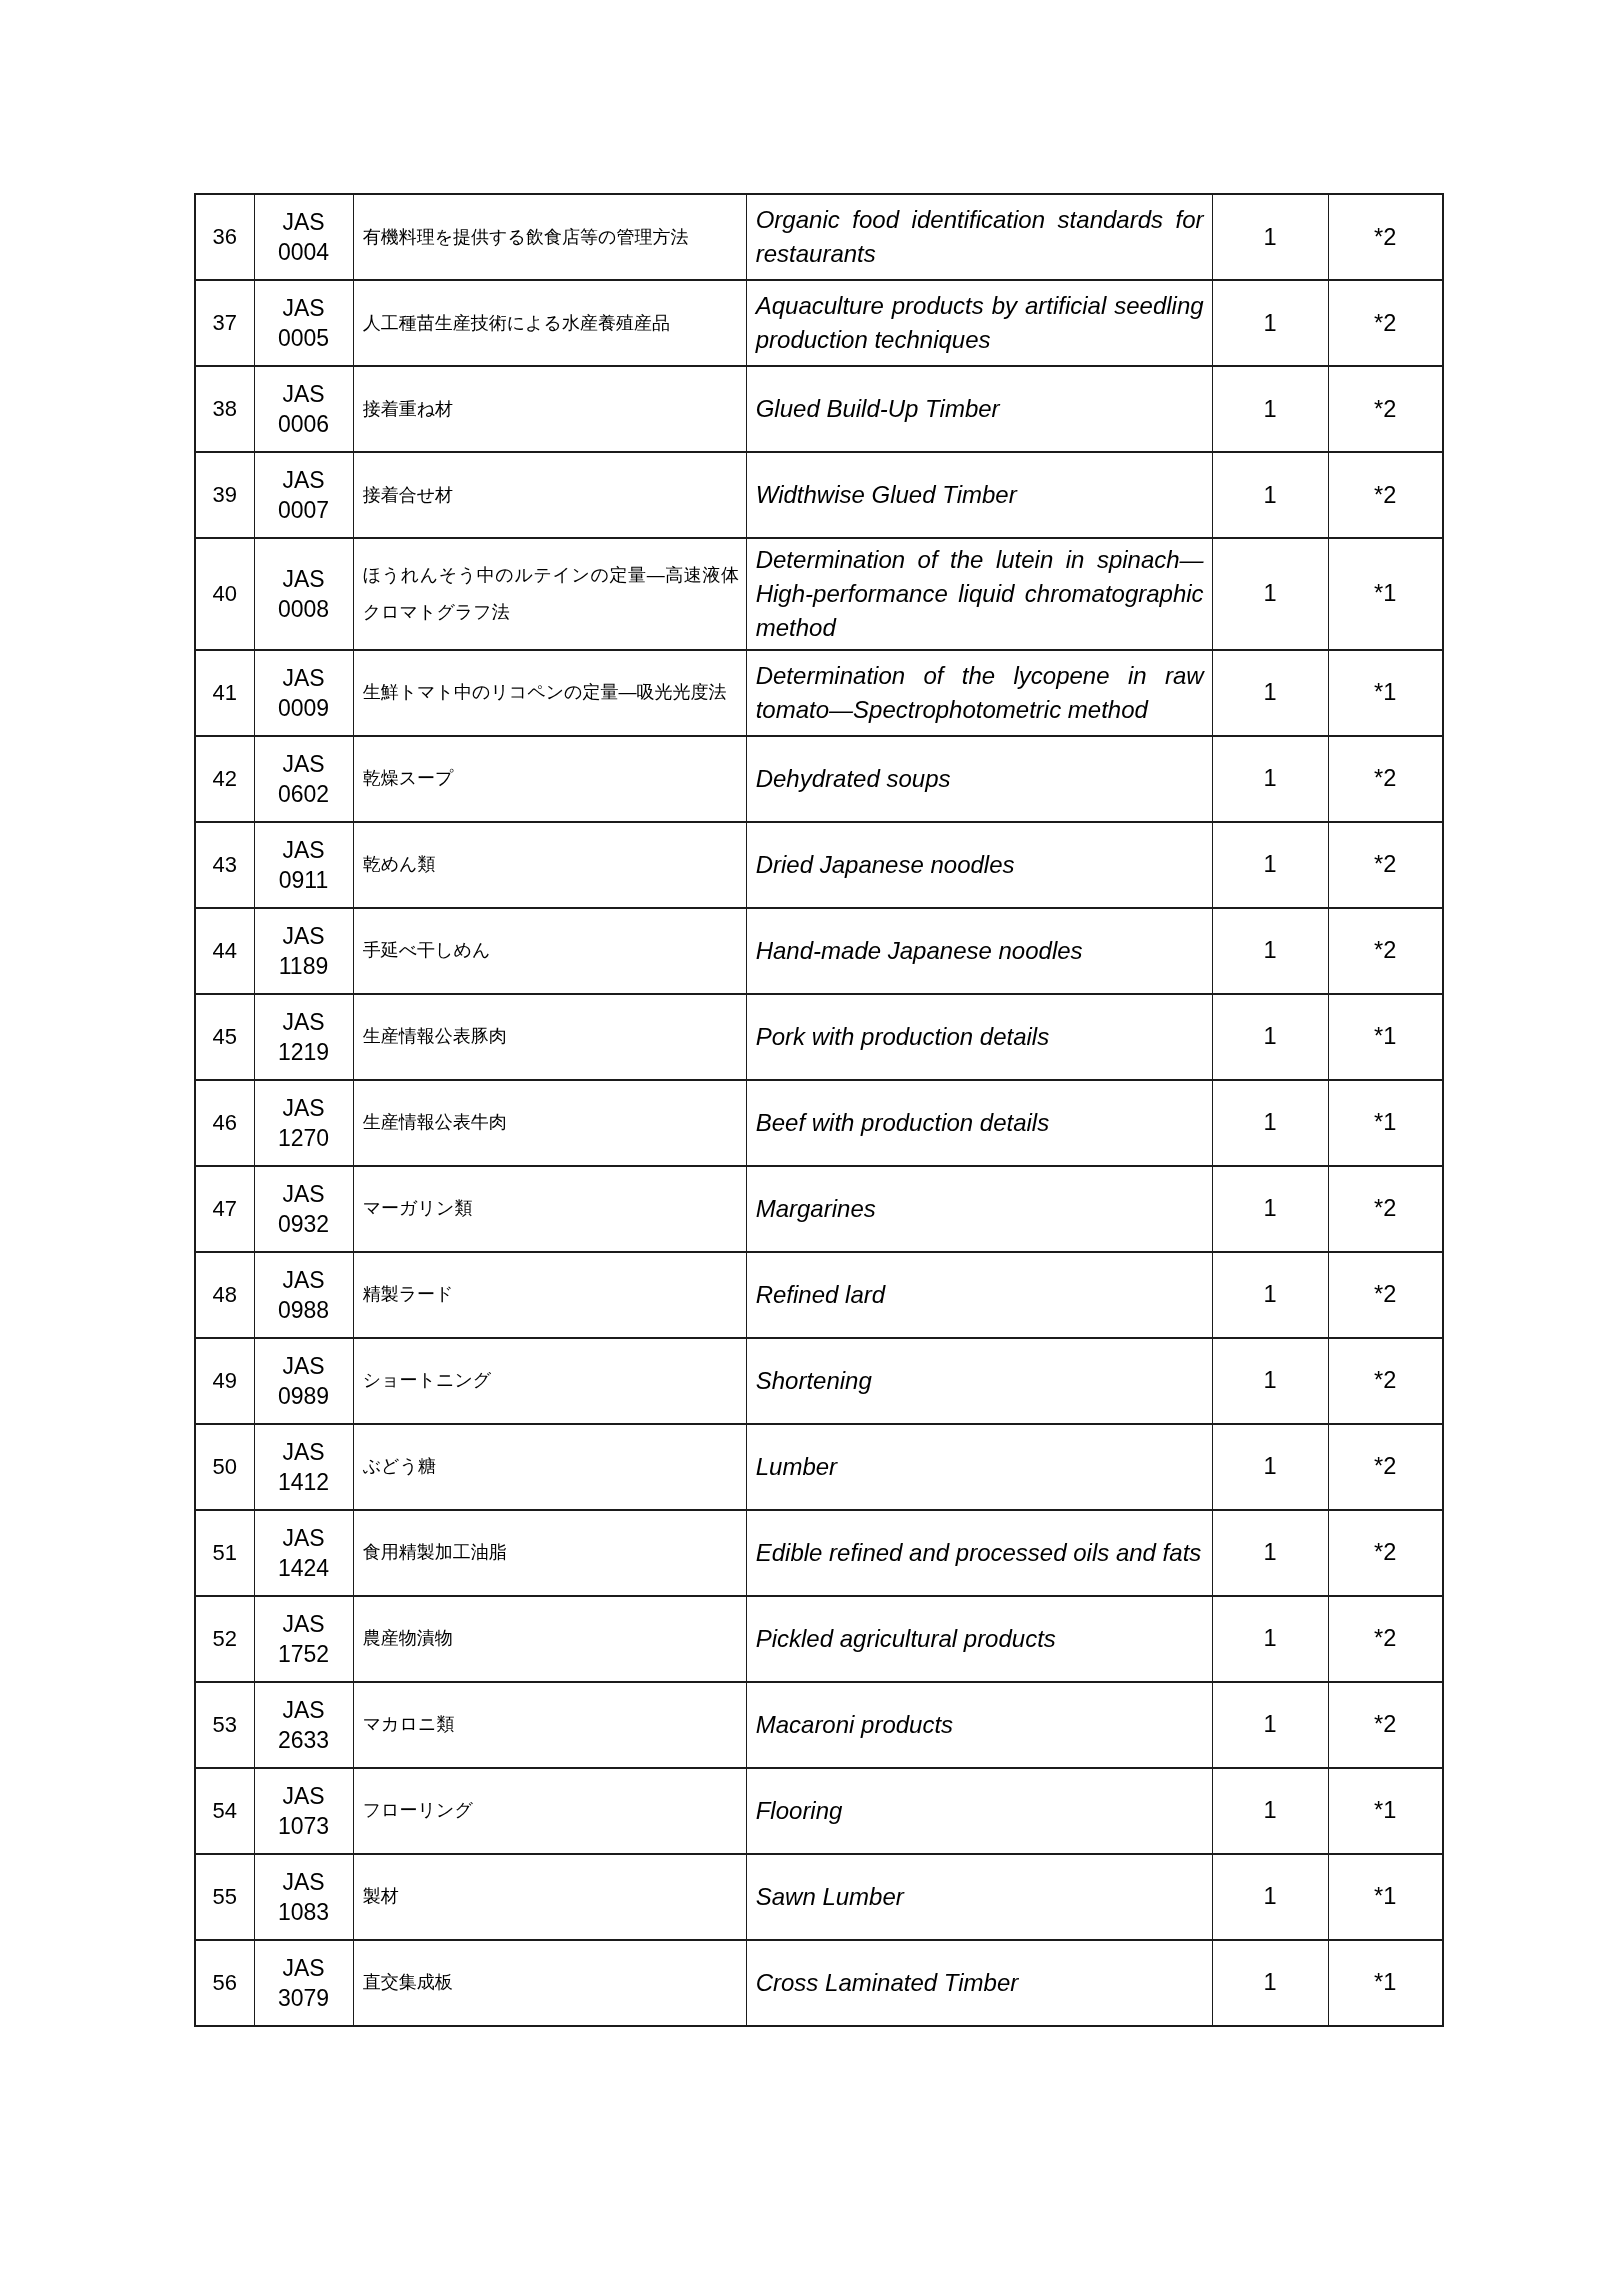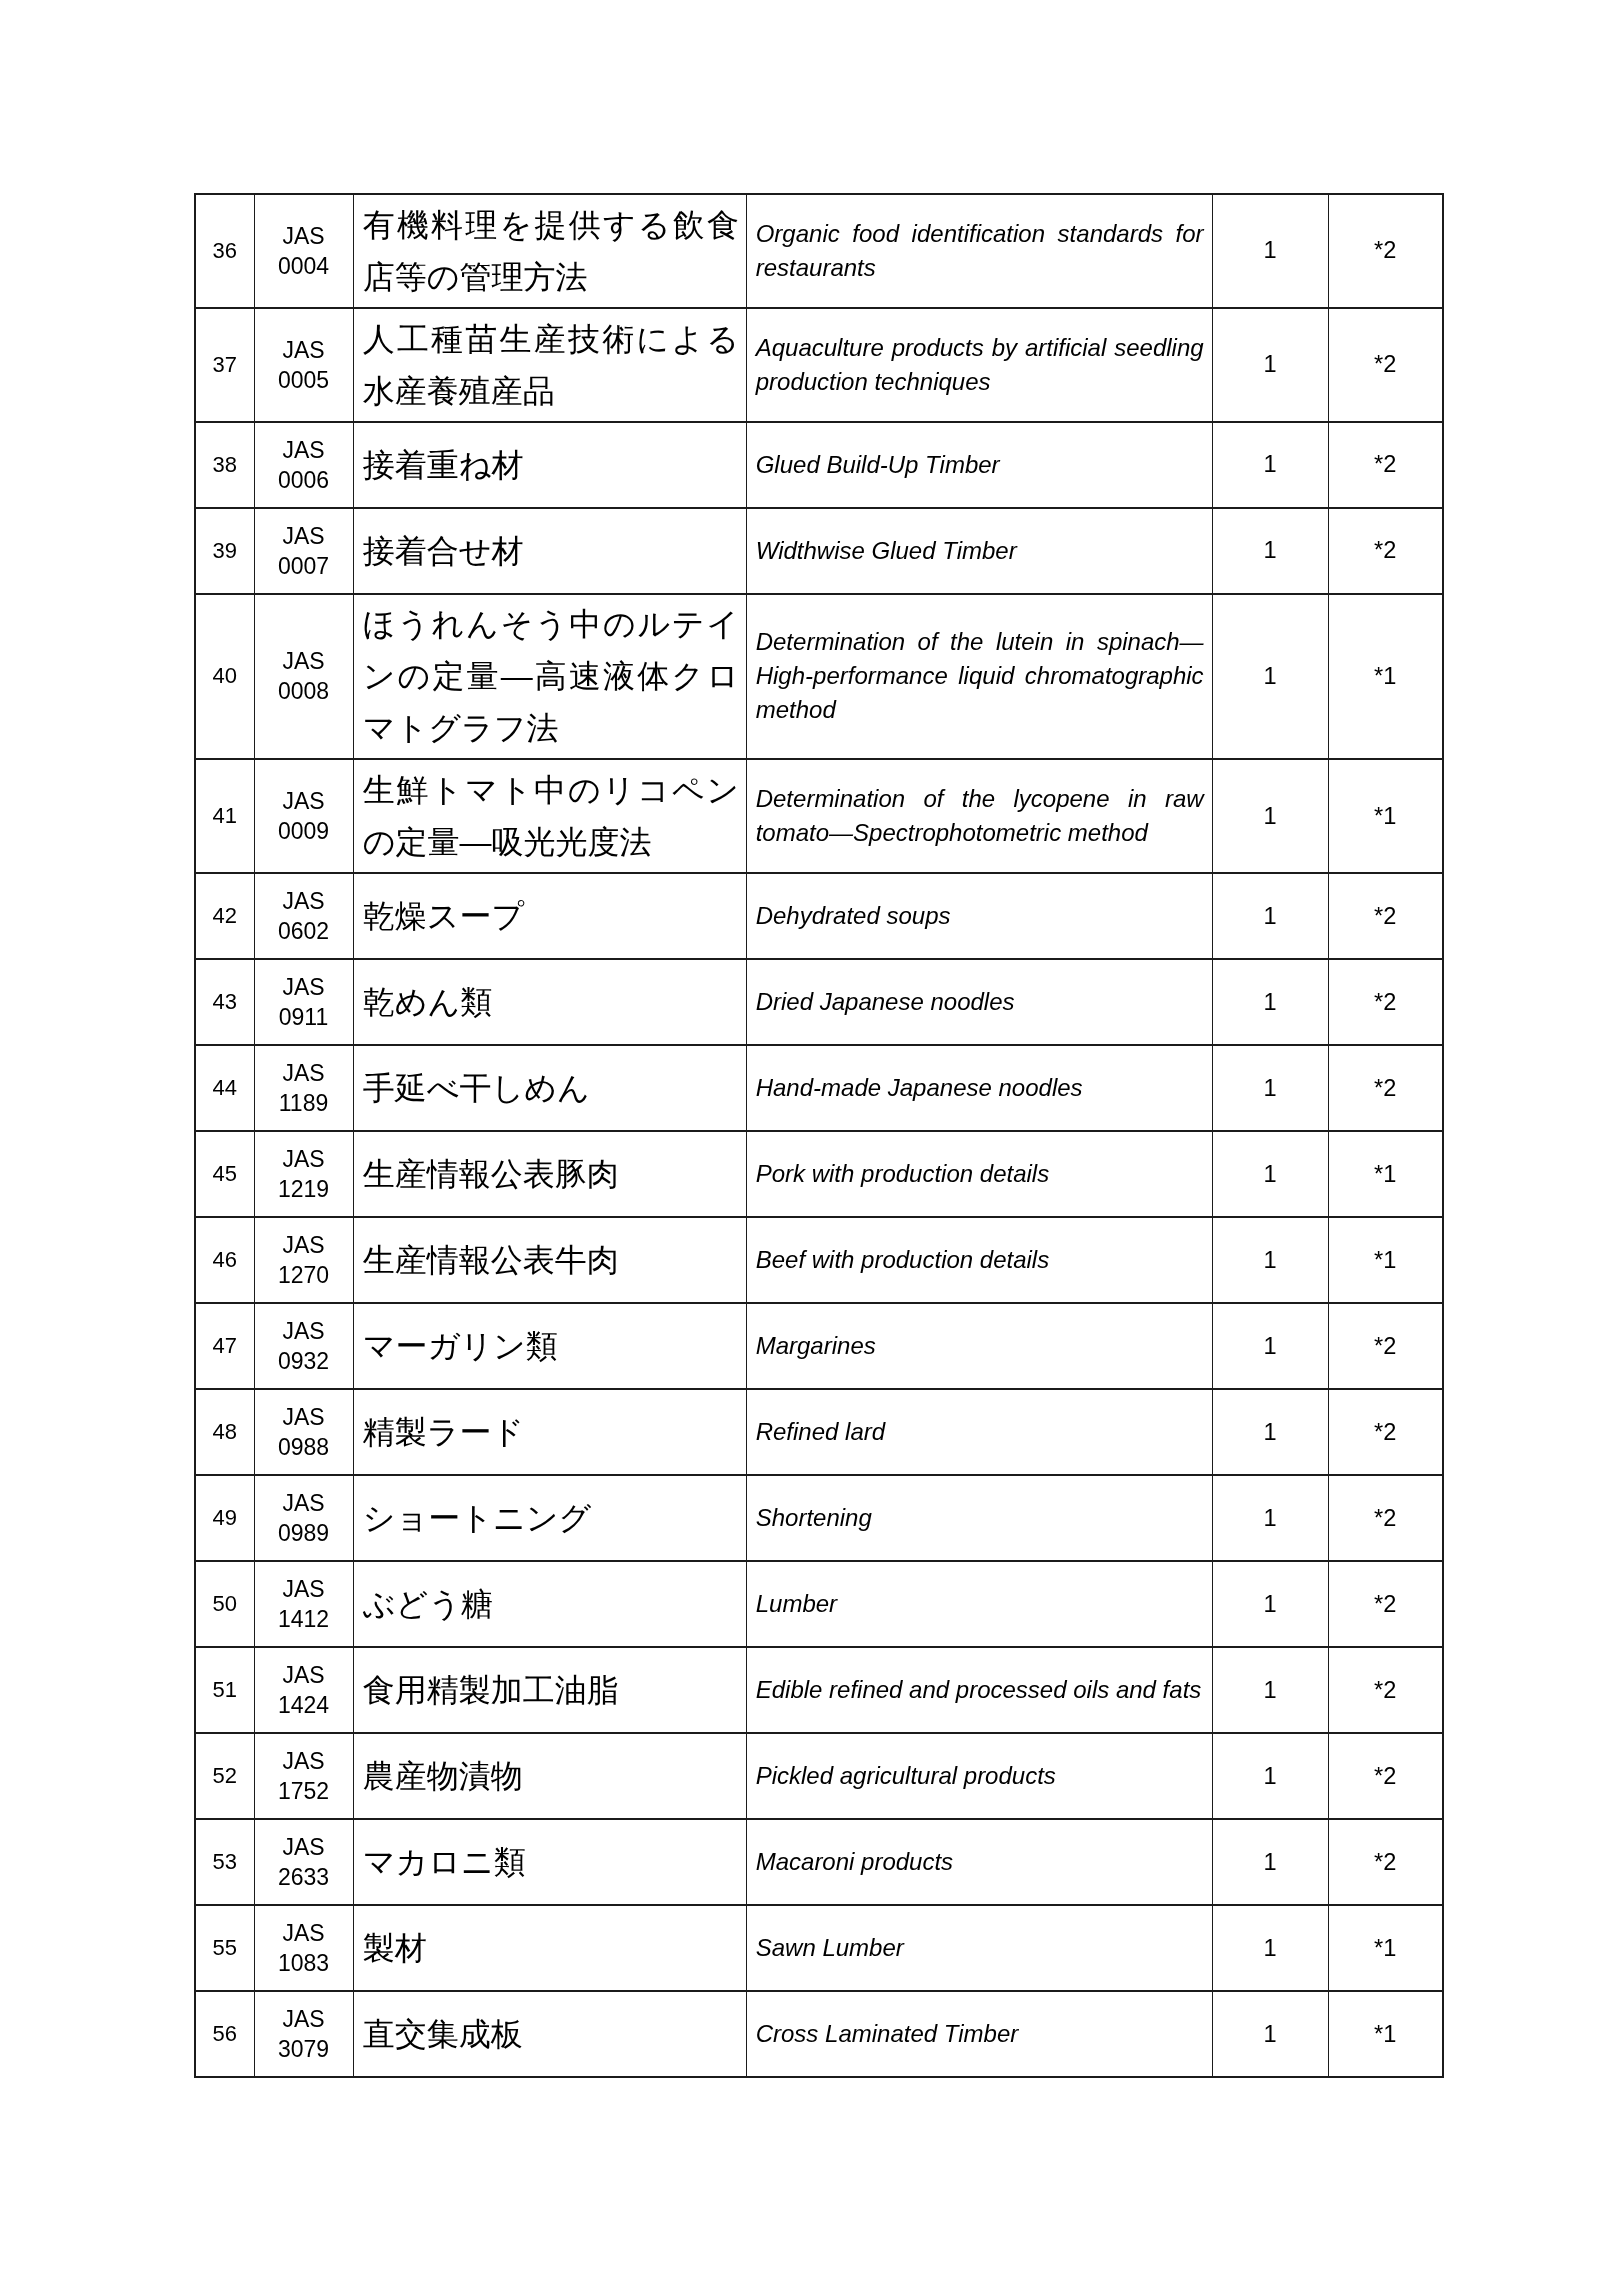--- a/index.html
+++ b/index.html
@@ -34,22 +34,22 @@
     padding:0 2.6px;
   }
   td.c-code{
     text-align:center;
     font-size:23px;
     line-height:30px;
     padding:0 2.6px;
   }
   td.c-code .code-line{display:block;}
   td.c-jp{
-    font-size:32px;
-    line-height:52px;
+    font-size:18px;
+    line-height:37px;
     text-align:justify;
     padding:3.9px 6.5px 3.9px 9.2px;
   }
   td.c-en{
     font-size:24px;
     line-height:34px;
     text-align:justify;
     padding:3.9px 7.9px 3.9px 9.2px;
     font-style:italic;
   }
@@ -270,20 +270,31 @@
           <td class="c-code">
             <span class="code-line">JAS</span>
             <span class="code-line">2633</span>
           </td>
           <td class="c-jp"><span>マカロニ類</span></td>
           <td class="c-en"><span>Macaroni products</span></td>
           <td class="c-count"><span>1</span></td>
           <td class="c-note"><span>*2</span></td>
         </tr>
         <tr>
+          <td class="c-no"><span>54</span></td>
+          <td class="c-code">
+            <span class="code-line">JAS</span>
+            <span class="code-line">1073</span>
+          </td>
+          <td class="c-jp"><span>フローリング</span></td>
+          <td class="c-en"><span>Flooring</span></td>
+          <td class="c-count"><span>1</span></td>
+          <td class="c-note"><span>*1</span></td>
+        </tr>
+        <tr>
           <td class="c-no"><span>55</span></td>
           <td class="c-code">
             <span class="code-line">JAS</span>
             <span class="code-line">1083</span>
           </td>
           <td class="c-jp"><span>製材</span></td>
           <td class="c-en"><span>Sawn Lumber</span></td>
           <td class="c-count"><span>1</span></td>
           <td class="c-note"><span>*1</span></td>
         </tr>

